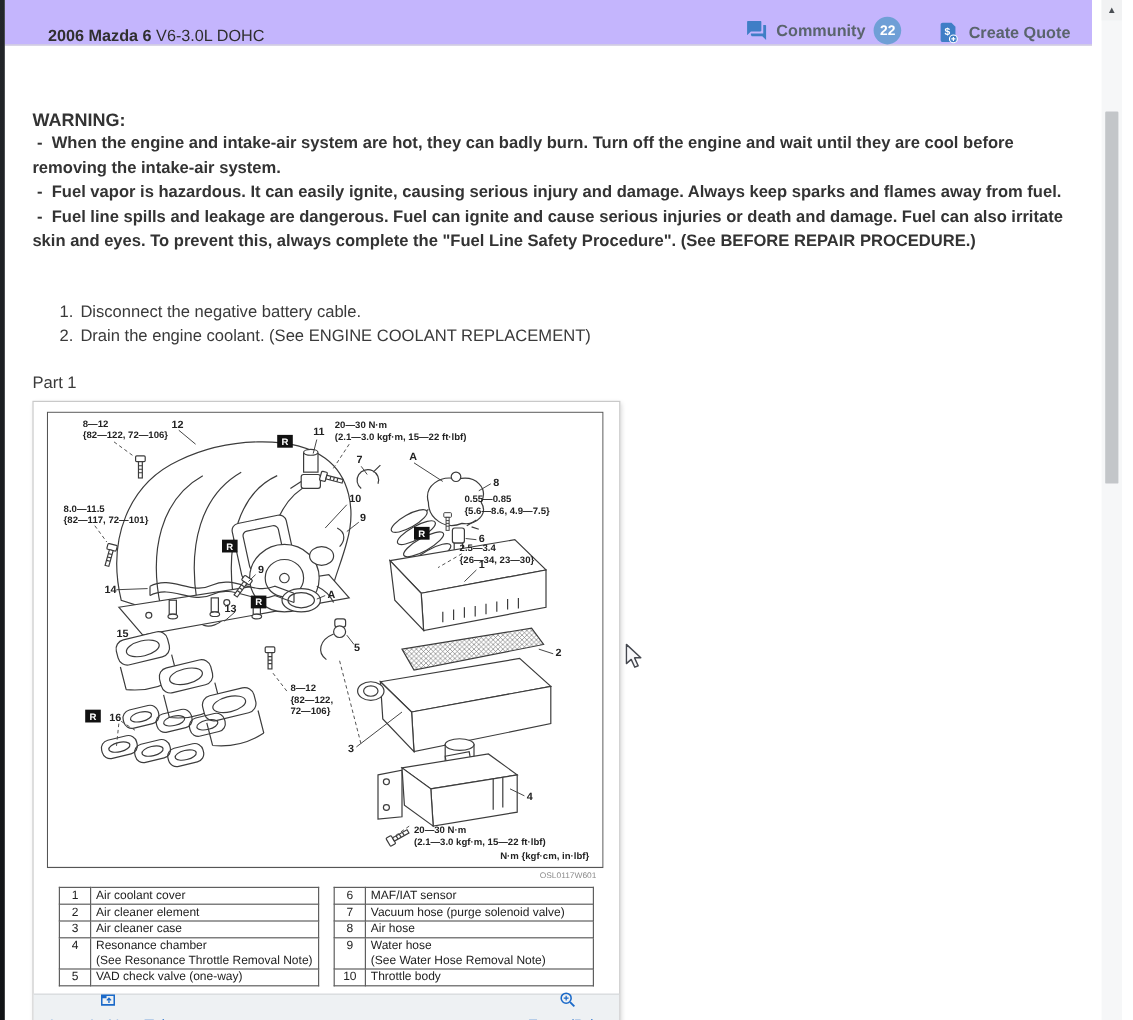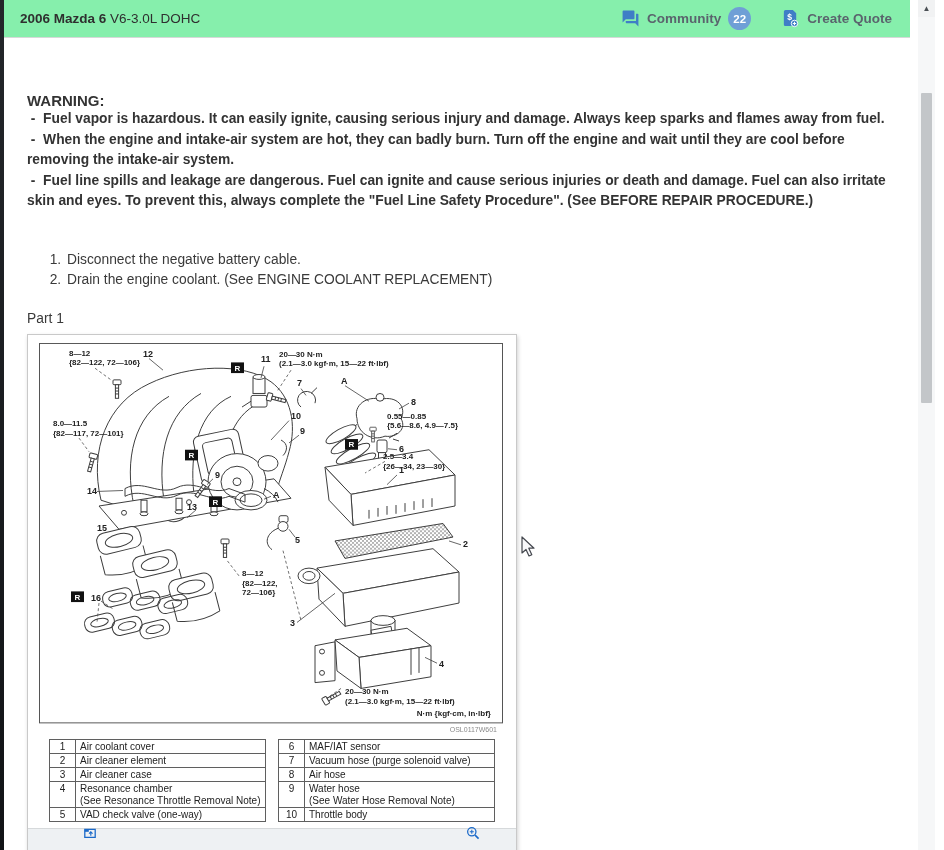--- a/index.html
+++ b/index.html
@@ -12,22 +12,22 @@
                background:linear-gradient(180deg,#43484e 0%,#2e3237 13%,#6d7control 0,#8a9096 19%,#c7cbd0 22%,#272b30 26%,#101214 40%,#0c0e10 100%); }
   
   .scrollbar { position:absolute; right:9px; top:0; bottom:0; width:17px;
                background:#f6f7f8; z-index:40; }
   .scroll-btn { height:17px; width:17px; display:flex; align-items:center; justify-content:center;
                 color:#4a4f54; font-size:8px; background:#f1f2f3; cursor:default; }
   .scroll-thumb { position:absolute; top:93px; left:3px; width:11px; height:310px;
                   background:#c3c6c9; border-radius:1px; }
   
   .app { position:absolute; left:4px; top:0; width:914px; height:850px; background:#fff; }
-  .topbar { height:38px; background:#86efac; border-bottom:1px solid #d8d8d8;
-            display:flex; align-items:center; padding:0 18px 0 16px; width:906px; }
+  .topbar { height:38px; background:#c4b5fd; border-bottom:1px solid #d8d8d8;
+            display:flex; align-items:flex-end; padding:0 18px 0 36px; width:906px; }
   .title { font-size:13.5px; color:#2f2f2f; }
   .title b { font-weight:700; }
   .title span { font-weight:500; }
   .topbar .spacer { flex:1; }
   .tb-item { display:flex; align-items:center; gap:7px; cursor:pointer; }
   .tb-label { font-size:13.5px; font-weight:700; color:#5a646d; }
   .badge { width:23px; height:23px; border-radius:50%; background:#6f9fd6; color:#fff;
            font-size:11.5px; font-weight:700; display:flex; align-items:center; justify-content:center; }
   .tb-gap { width:30px; }
   
@@ -103,22 +103,22 @@
         <circle cx="14.2" cy="15.2" r="3.4" fill="#3f7ec6" stroke="#ffffff" stroke-width="1"></circle>
         <path d="M14.2 13.4v3.6M12.4 15.2h3.6" stroke="#ffffff" stroke-width="1.1"></path>
       </svg>
       <span class="tb-label">Create Quote</span>
     </div>
   </div>
 
   <div class="article">
     <div class="warn-label">WARNING:</div>
     <div class="warn">
+      <p> -  When the engine and intake-air system are hot, they can badly burn. Turn off the engine and wait until they are cool before removing the intake-air system.</p>
       <p> -  Fuel vapor is hazardous. It can easily ignite, causing serious injury and damage. Always keep sparks and flames away from fuel.</p>
-      <p> -  When the engine and intake-air system are hot, they can badly burn. Turn off the engine and wait until they are cool before removing the intake-air system.</p>
       <p> -  Fuel line spills and leakage are dangerous. Fuel can ignite and cause serious injuries or death and damage. Fuel can also irritate skin and eyes. To prevent this, always complete the "Fuel Line Safety Procedure". (See BEFORE REPAIR PROCEDURE.)</p>
     </div>
     <ol class="steps">
       <li>Disconnect the negative battery cable.</li>
       <li>Drain the engine coolant. (See ENGINE COOLANT REPLACEMENT)</li>
     </ol>
     <div class="part-label">Part 1</div>
 
     <div class="fig-card">
       <div class="fig-pad">

